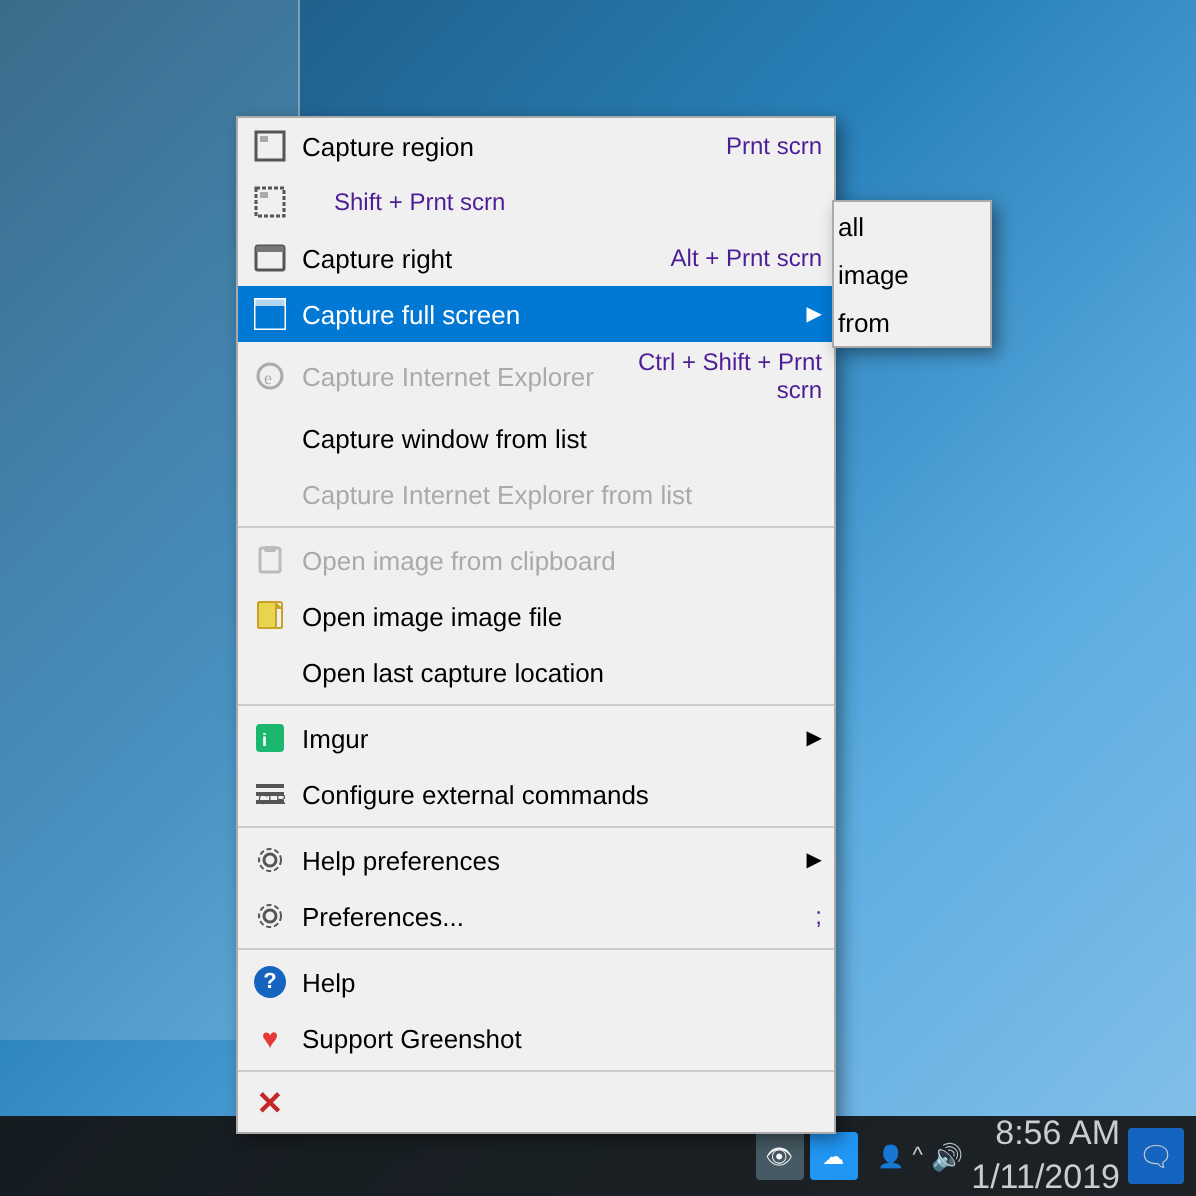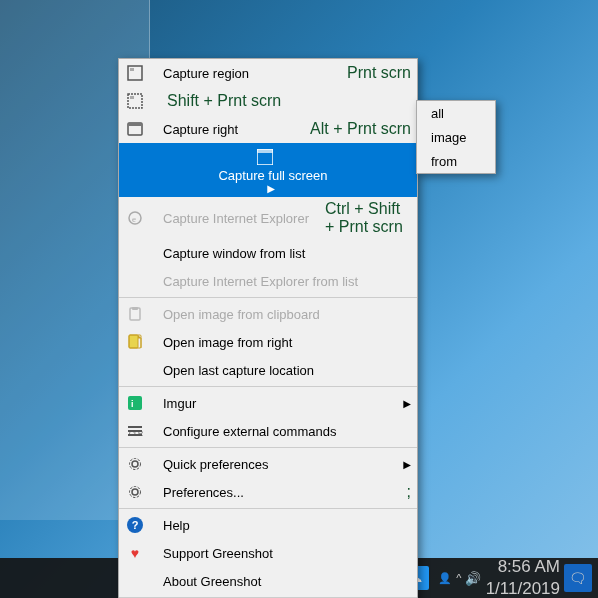--- a/index.html
+++ b/index.html
@@ -100,48 +100,47 @@
       color: #000;
     }
 
     .menu-item.disabled {
       color: #aaa;
     }
 
     .menu-item.highlighted {
       background: #0078d4;
       color: white;
-      flex-direction: column;
     }
 
     .menu-icon {
       width: 24px;
       height: 22px;
       display: flex;
       align-items: center;
       justify-content: center;
       margin-right: 4px;
       flex-shrink: 0;
     }
 
     .menu-icon img, .menu-icon svg {
       width: 16px;
       height: 16px;
     }
 
     .menu-label {
       flex: 1;
       white-space: nowrap;
-      margin-left: 12px;
     }
 
     .menu-shortcut {
-      color: #14532d;
-      font-size: 16px;
+      color: #4c1d95;
+      font-size: 12px;
       margin-left: 16px;
+      text-align: right;
     }
 
     .menu-arrow {
       margin-left: 8px;
       font-size: 10px;
     }
 
     .menu-separator {
       height: 1px;
       background: #ccc;
@@ -156,21 +155,21 @@
       width: 80px;
       background: #f0f0f0;
       border: 1px solid #aaa;
       box-shadow: 3px 3px 8px rgba(0,0,0,0.4);
       z-index: 101;
     }
 
     .submenu-item {
       display: flex;
       align-items: center;
-      padding: 3px 14px;
+      padding: 3px 2px;
       cursor: pointer;
       min-height: 24px;
       color: #000;
     }
   </style>
 </head>
 <body>
 
 <div class="desktop">
   <div class="bg-window"></div>
@@ -257,21 +256,21 @@
   <div class="menu-item">
     <div class="menu-icon">
       <svg width="16" height="16" viewBox="0 0 16 16">
         <rect x="2" y="1" width="9" height="13" rx="1" fill="#e8d44d" stroke="#c9a227" stroke-width="1"></rect>
         <polygon points="11,1 14,4 11,4" fill="#c9a227"></polygon>
         <line x1="14" y1="4" x2="11" y2="4" stroke="#c9a227" stroke-width="1"></line>
         <line x1="14" y1="4" x2="14" y2="14" stroke="#c9a227" stroke-width="1"></line>
         <rect x="2" y="1" width="12" height="13" rx="1" fill="none" stroke="#c9a227" stroke-width="1"></rect>
       </svg>
     </div>
-    <span class="menu-label">Open image from right</span>
+    <span class="menu-label">Open image image file</span>
   </div>
 
   <div class="menu-item">
     <div class="menu-icon"></div>
     <span class="menu-label">Open last capture location</span>
   </div>
 
   <div class="menu-separator"></div>
 
   <div class="menu-item">
@@ -299,21 +298,21 @@
 
   <div class="menu-separator"></div>
 
   <div class="menu-item">
     <div class="menu-icon">
       <svg width="16" height="16" viewBox="0 0 16 16">
         <circle cx="8" cy="8" r="3" fill="none" stroke="#555" stroke-width="1.5"></circle>
         <circle cx="8" cy="8" r="5.5" fill="none" stroke="#555" stroke-width="1" stroke-dasharray="2.5,1.5"></circle>
       </svg>
     </div>
-    <span class="menu-label">Quick preferences</span>
+    <span class="menu-label">Help preferences</span>
     <span class="menu-arrow">▶</span>
   </div>
 
   <div class="menu-item">
     <div class="menu-icon">
       <svg width="16" height="16" viewBox="0 0 16 16">
         <circle cx="8" cy="8" r="3" fill="none" stroke="#555" stroke-width="1.5"></circle>
         <circle cx="8" cy="8" r="5.5" fill="none" stroke="#555" stroke-width="1" stroke-dasharray="2.5,1.5"></circle>
       </svg>
     </div>
@@ -330,24 +329,20 @@
     <span class="menu-label">Help</span>
   </div>
 
   <div class="menu-item">
     <div class="menu-icon">
       <span style="color:#e53935;font-size:14px;">♥</span>
     </div>
     <span class="menu-label">Support Greenshot</span>
   </div>
 
-  <div class="menu-item">
-    <div class="menu-icon"></div>
-    <span class="menu-label">About Greenshot</span>
-  </div>
 
   <div class="menu-separator"></div>
 
   <div class="menu-item">
     <div class="menu-icon">
       <span style="color:#c62828;font-size:16px;font-weight:bold;">✕</span>
     </div>
     <span class="menu-label"></span>
   </div>
 

